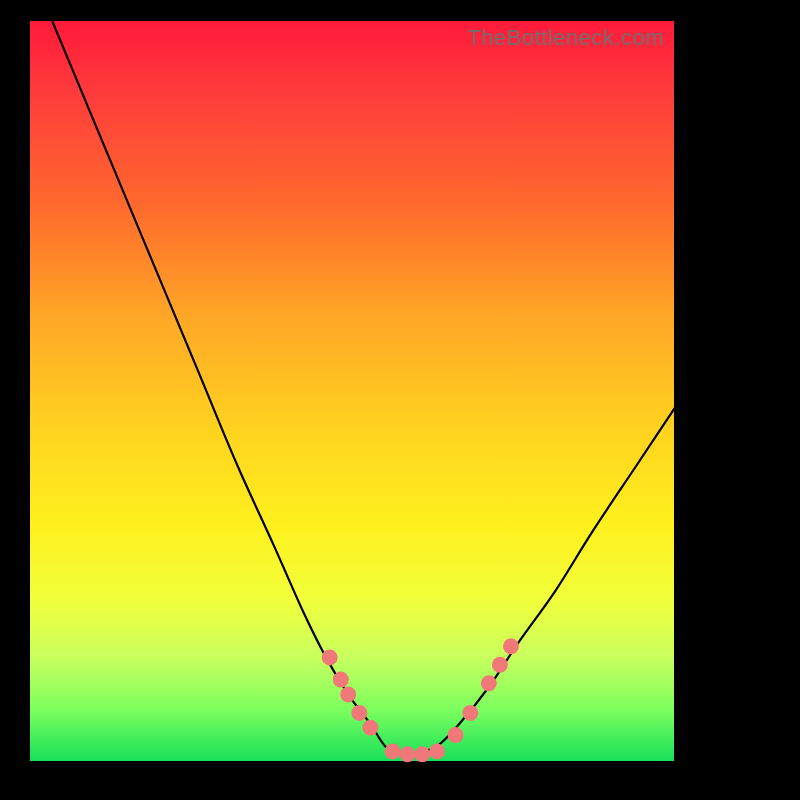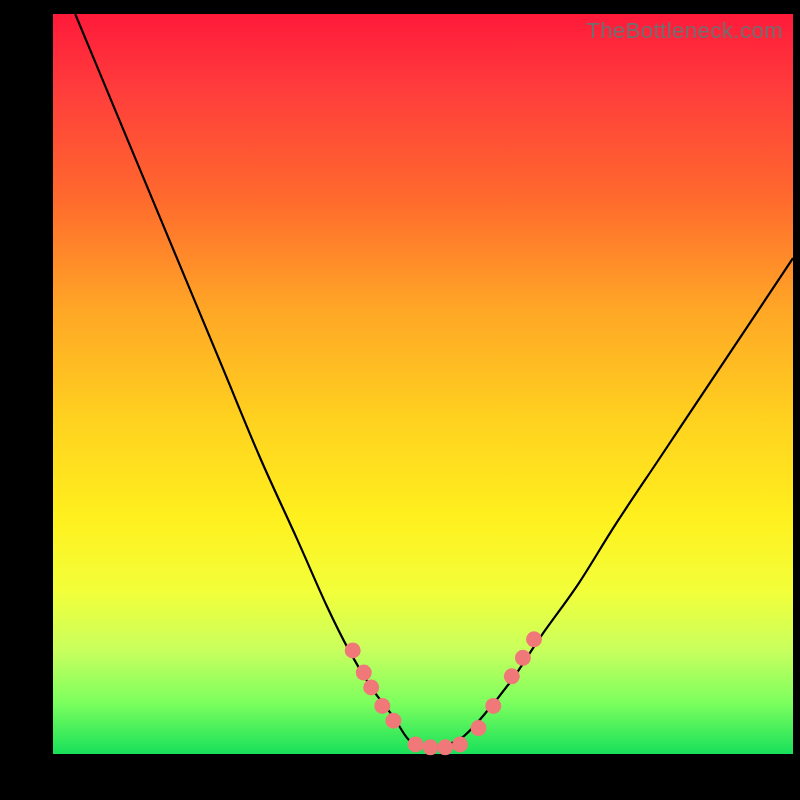--- a/index.html
+++ b/index.html
@@ -13,36 +13,35 @@
   }
   .frame {
     position: relative;
     width: 800px;
     height: 800px;
     background: #000;
   }
   .plot {
     position: absolute;
     left: 30px;
-    top: 14px;
-    width: 740px;
+    top: 21px;
+    width: 644px;
     height: 740px;
     
     background: linear-gradient(to bottom,
       #ff1a3a 0%,
       #ff3c3c 10%,
       #ff6a2d 25%,
       #ffa726 40%,
       #ffd21f 55%,
       #fff01e 68%,
       #f2ff3a 78%,
       #c8ff5e 86%,
       #7dff5e 93%,
       #18e05a 100%);
-    margin-left: 23px;
   }
   .watermark {
     position: absolute;
     top: 4px;
     right: 10px;
     color: #6f6f6f;
     font-size: 22px;
     font-weight: 500;
     letter-spacing: 0.5px;
     user-select: none;

